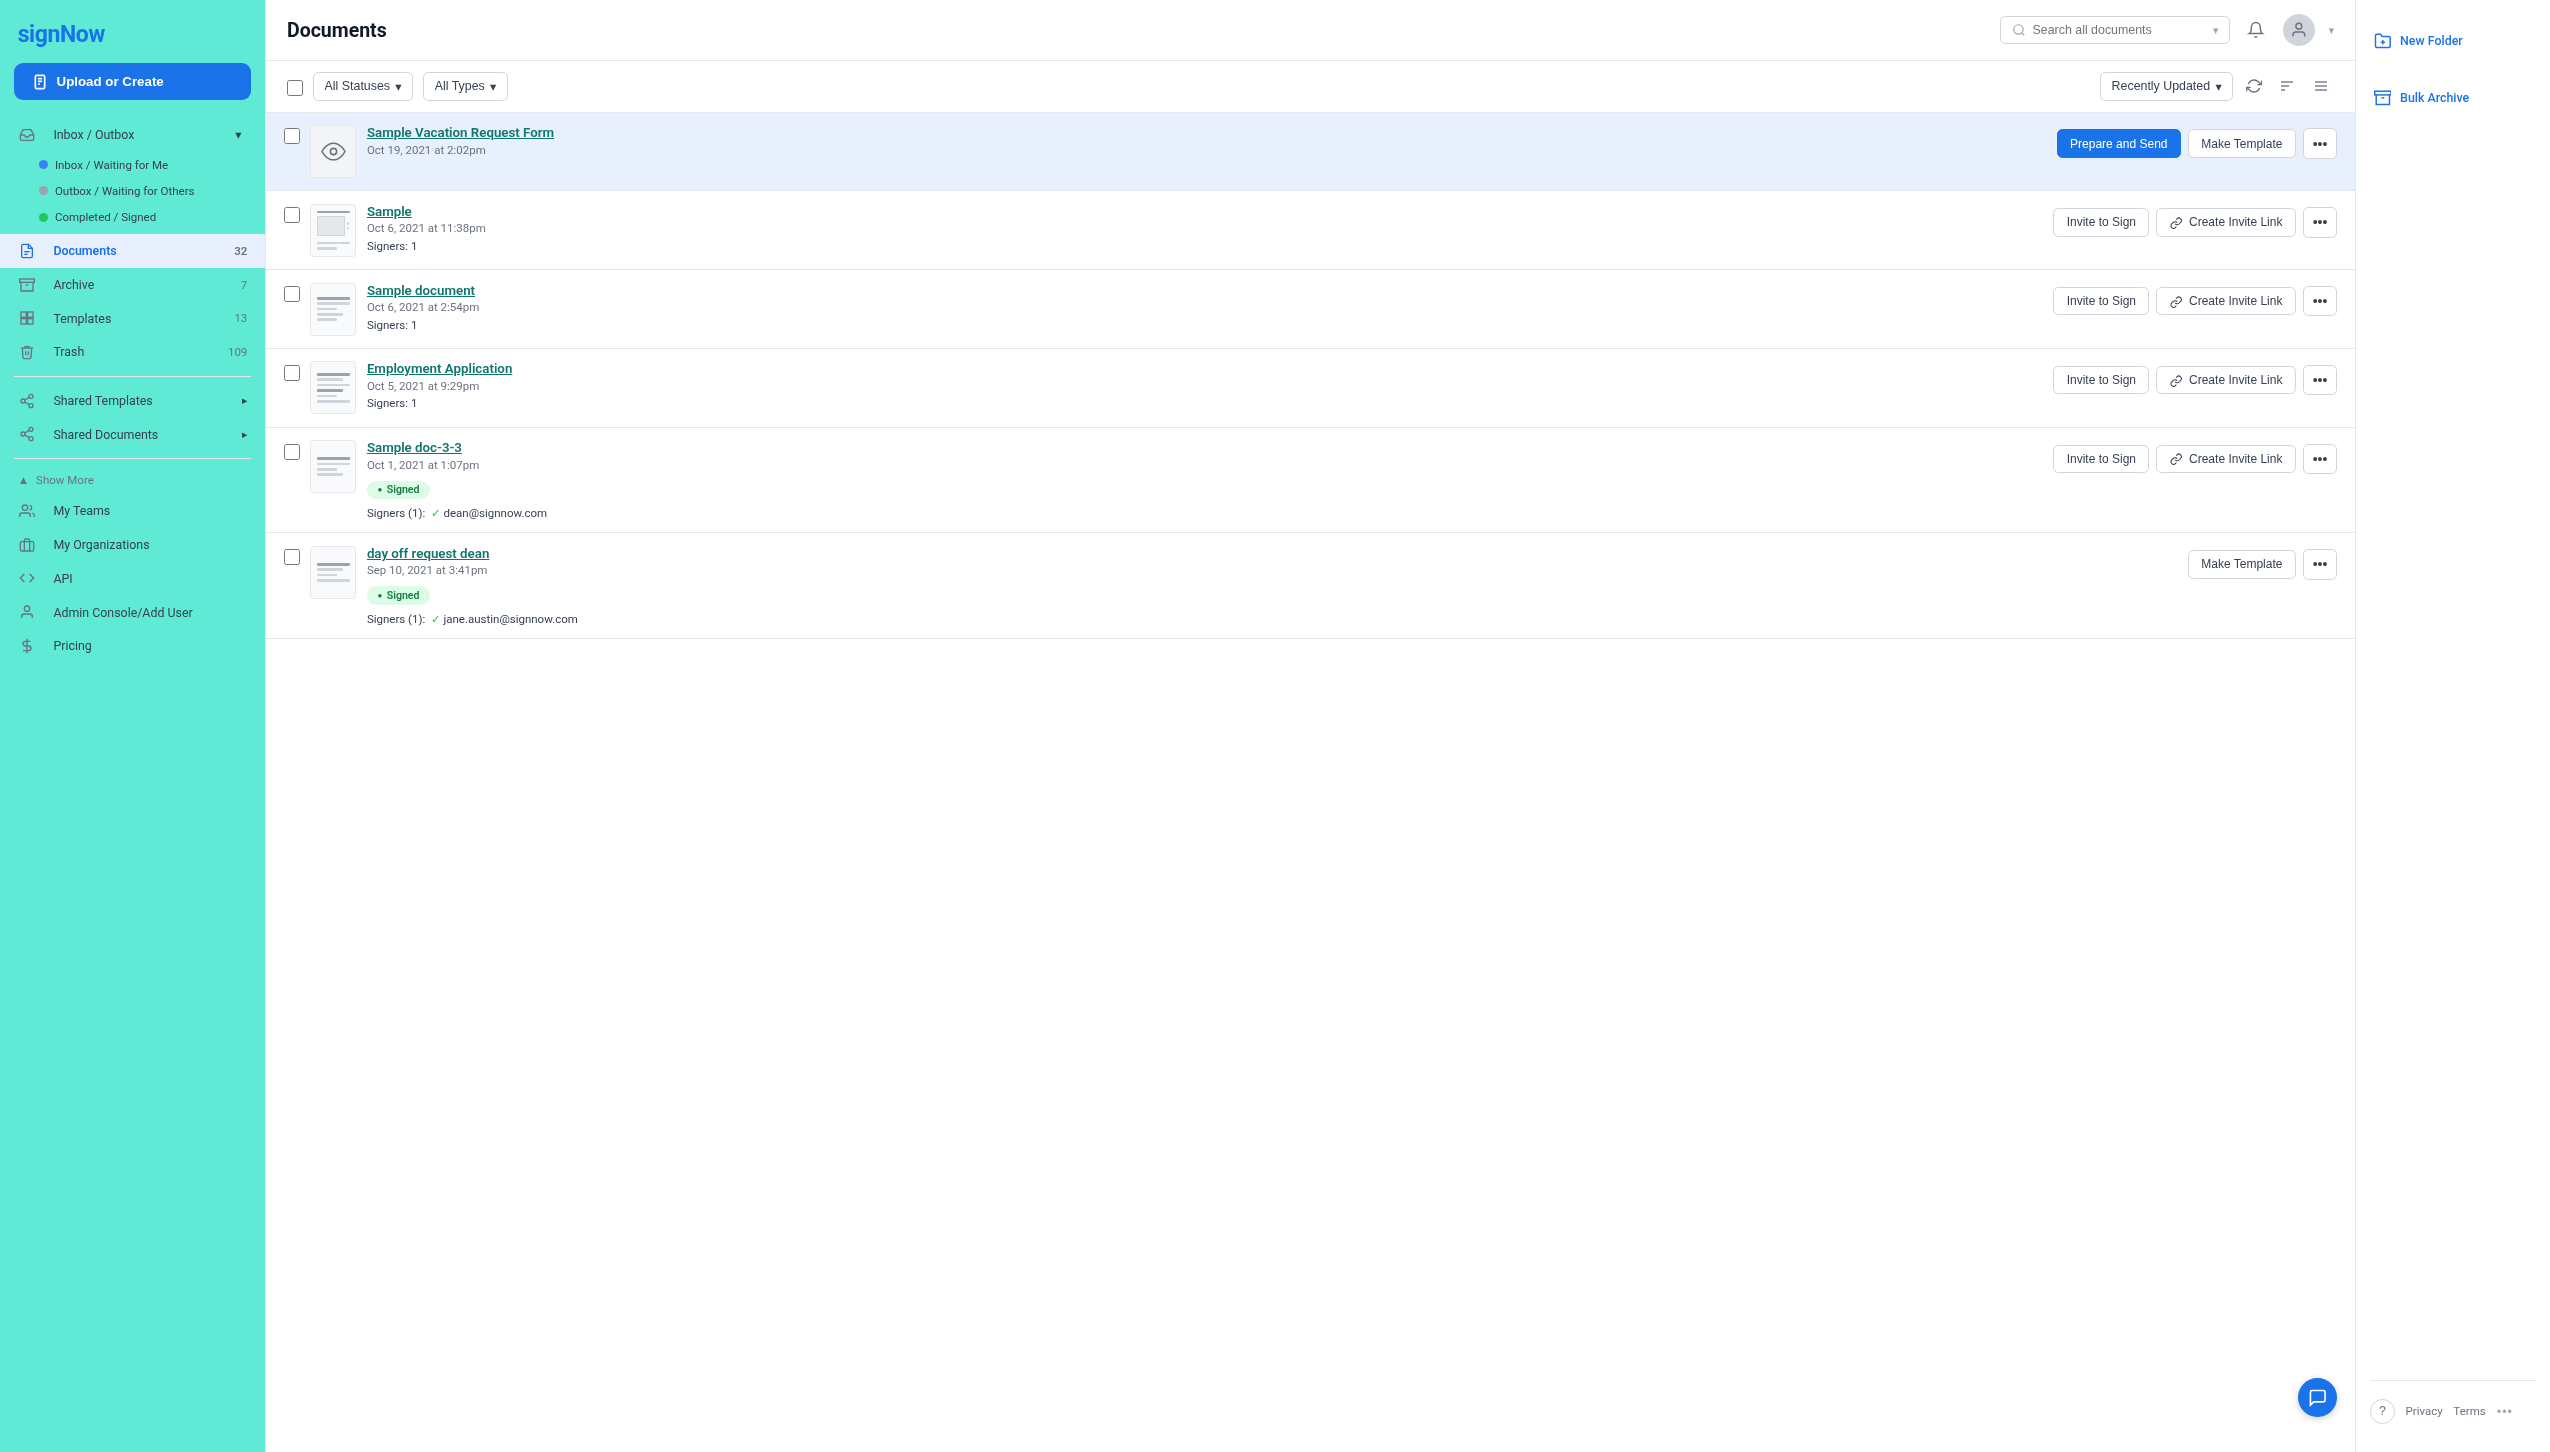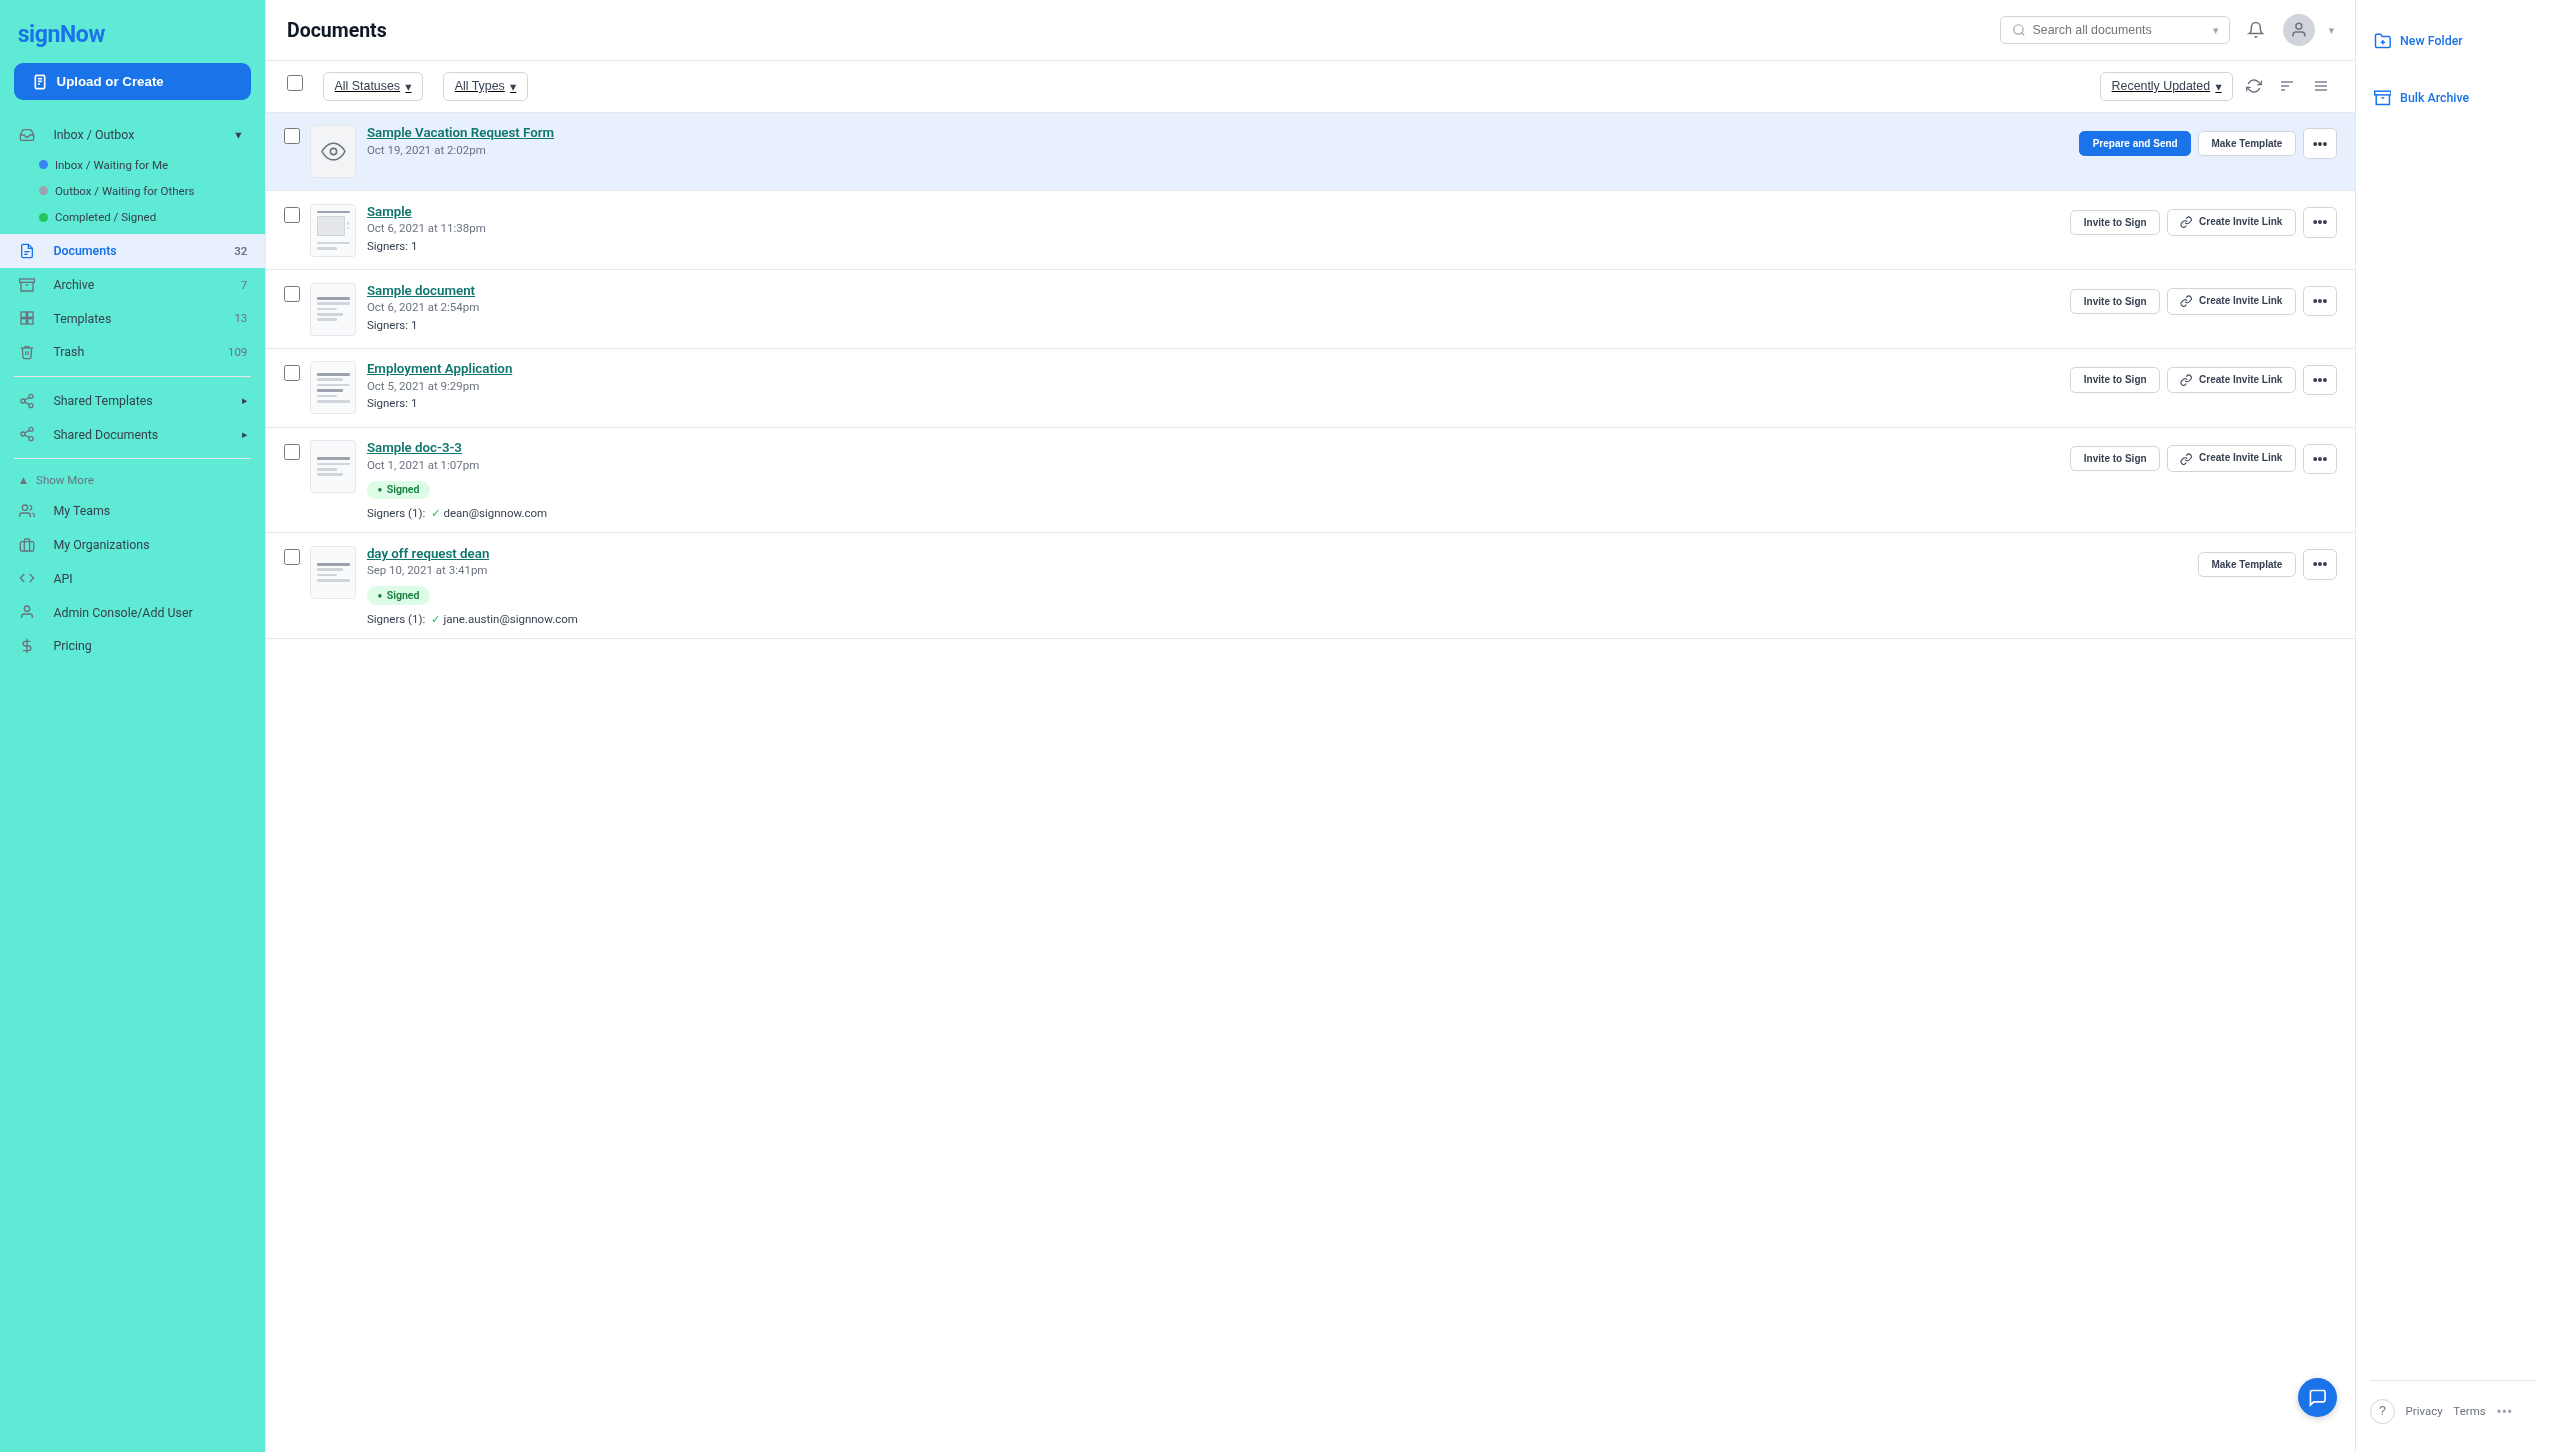--- a/index.html
+++ b/index.html
@@ -180,24 +180,24 @@
       display: flex;
       align-items: center;
       justify-content: center;
       color: #6b7280;
       font-size: 14px;
     }
 
     
     #toolbar {
       display: flex;
+      align-items: center;
       padding: 10.6px 21px;
-      gap: 20px;
+      gap: 10px;
       border-bottom: 0.9px solid #e5e7eb;
-      text-decoration: underline;
     }
 
     .filter-btn {
       display: flex;
       align-items: center;
       gap: 5.3px;
       border: 0.9px solid #d1d5db;
       border-radius: 5.3px;
       padding: 6.2px 10.6px;
       background: #fff;
@@ -315,22 +315,22 @@
       gap: 7px;
       flex-shrink: 0;
       margin-top: 3.5px;
     }
 
     .action-btn {
       border: 1.3px solid #d1d5db;
       background: #fff;
       border-radius: 5.3px;
       padding: 6.2px 12.4px;
-      font-size: 10px;
-      font-weight: 700;
+      font-size: 12px;
+      font-weight: 400;
       cursor: pointer;
       color: #374151;
       white-space: nowrap;
       text-align: center;
     }
 
     .action-btn.primary {
       background: #1a73e8;
       color: #fff;
       border-color: #1a73e8;

